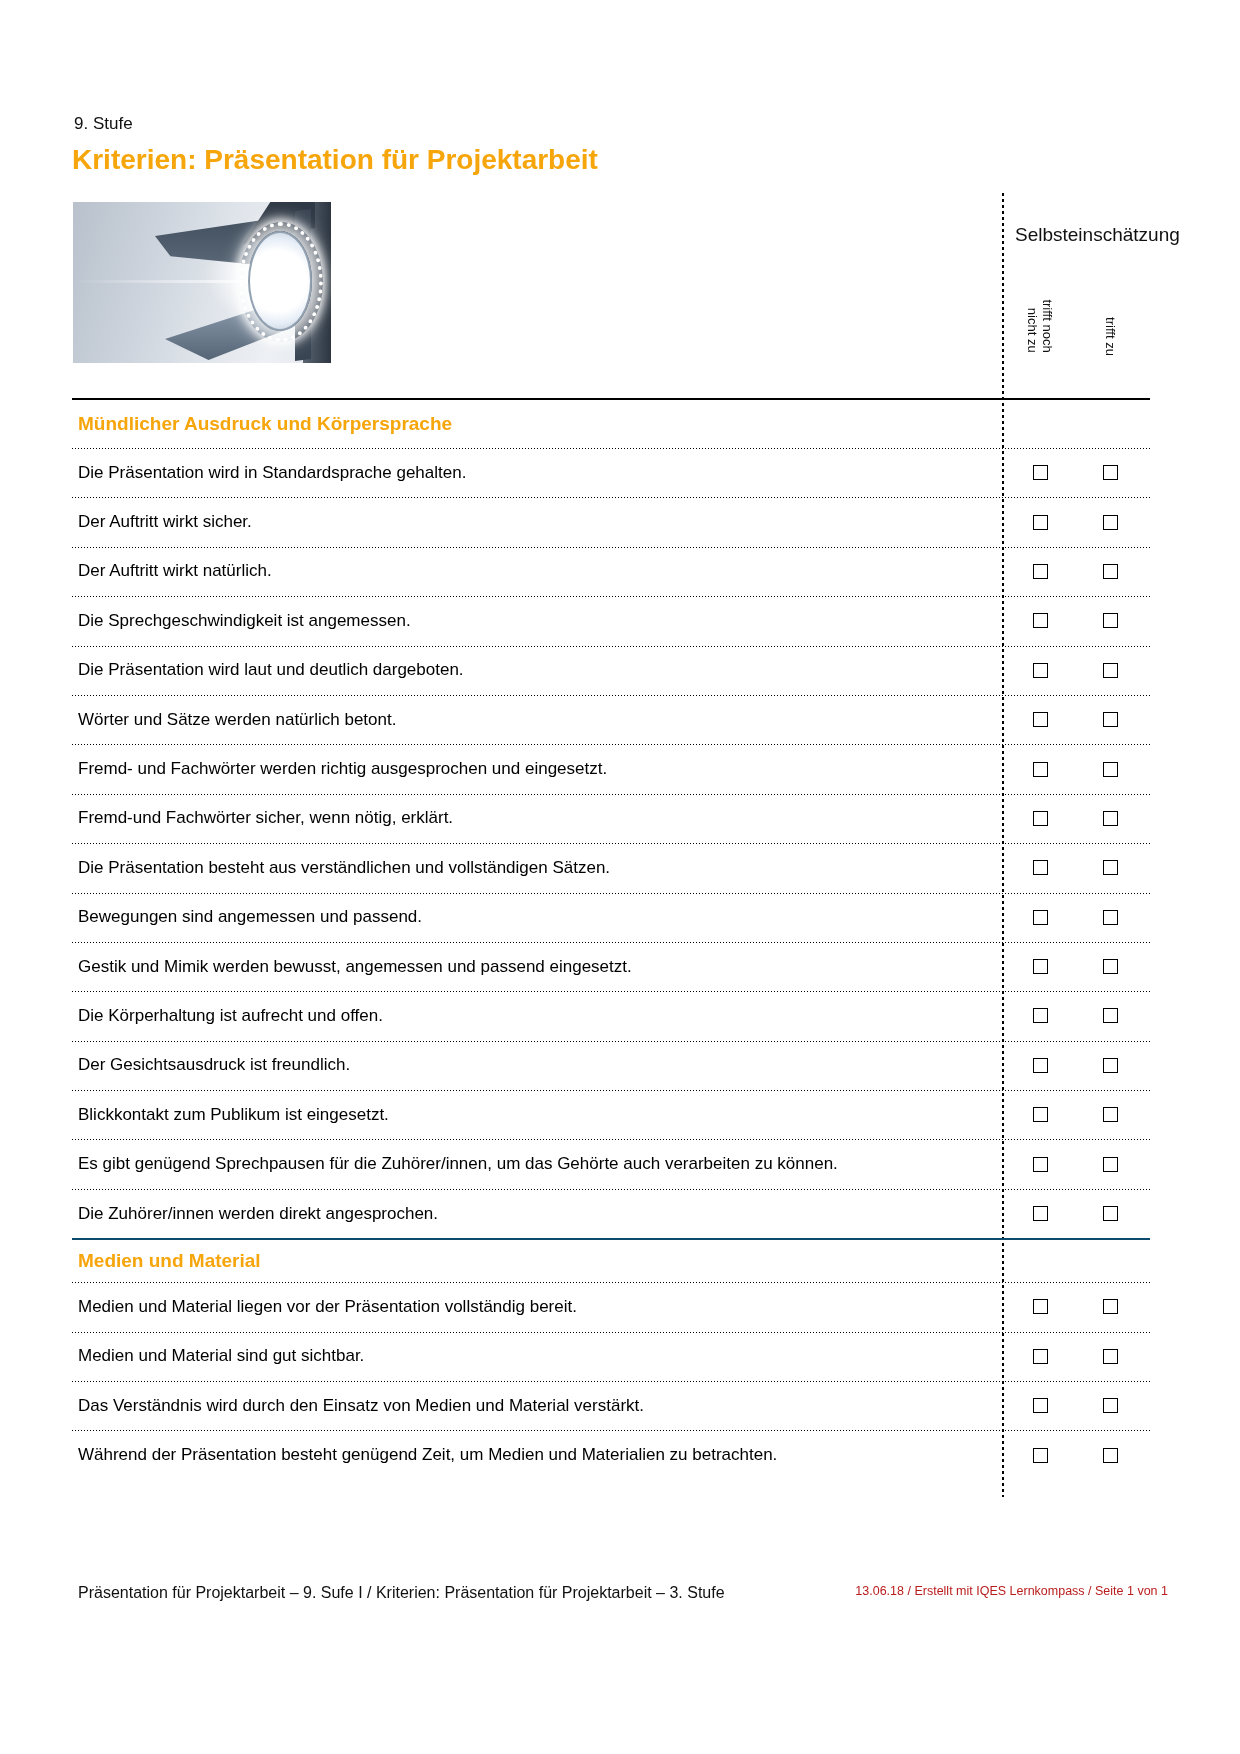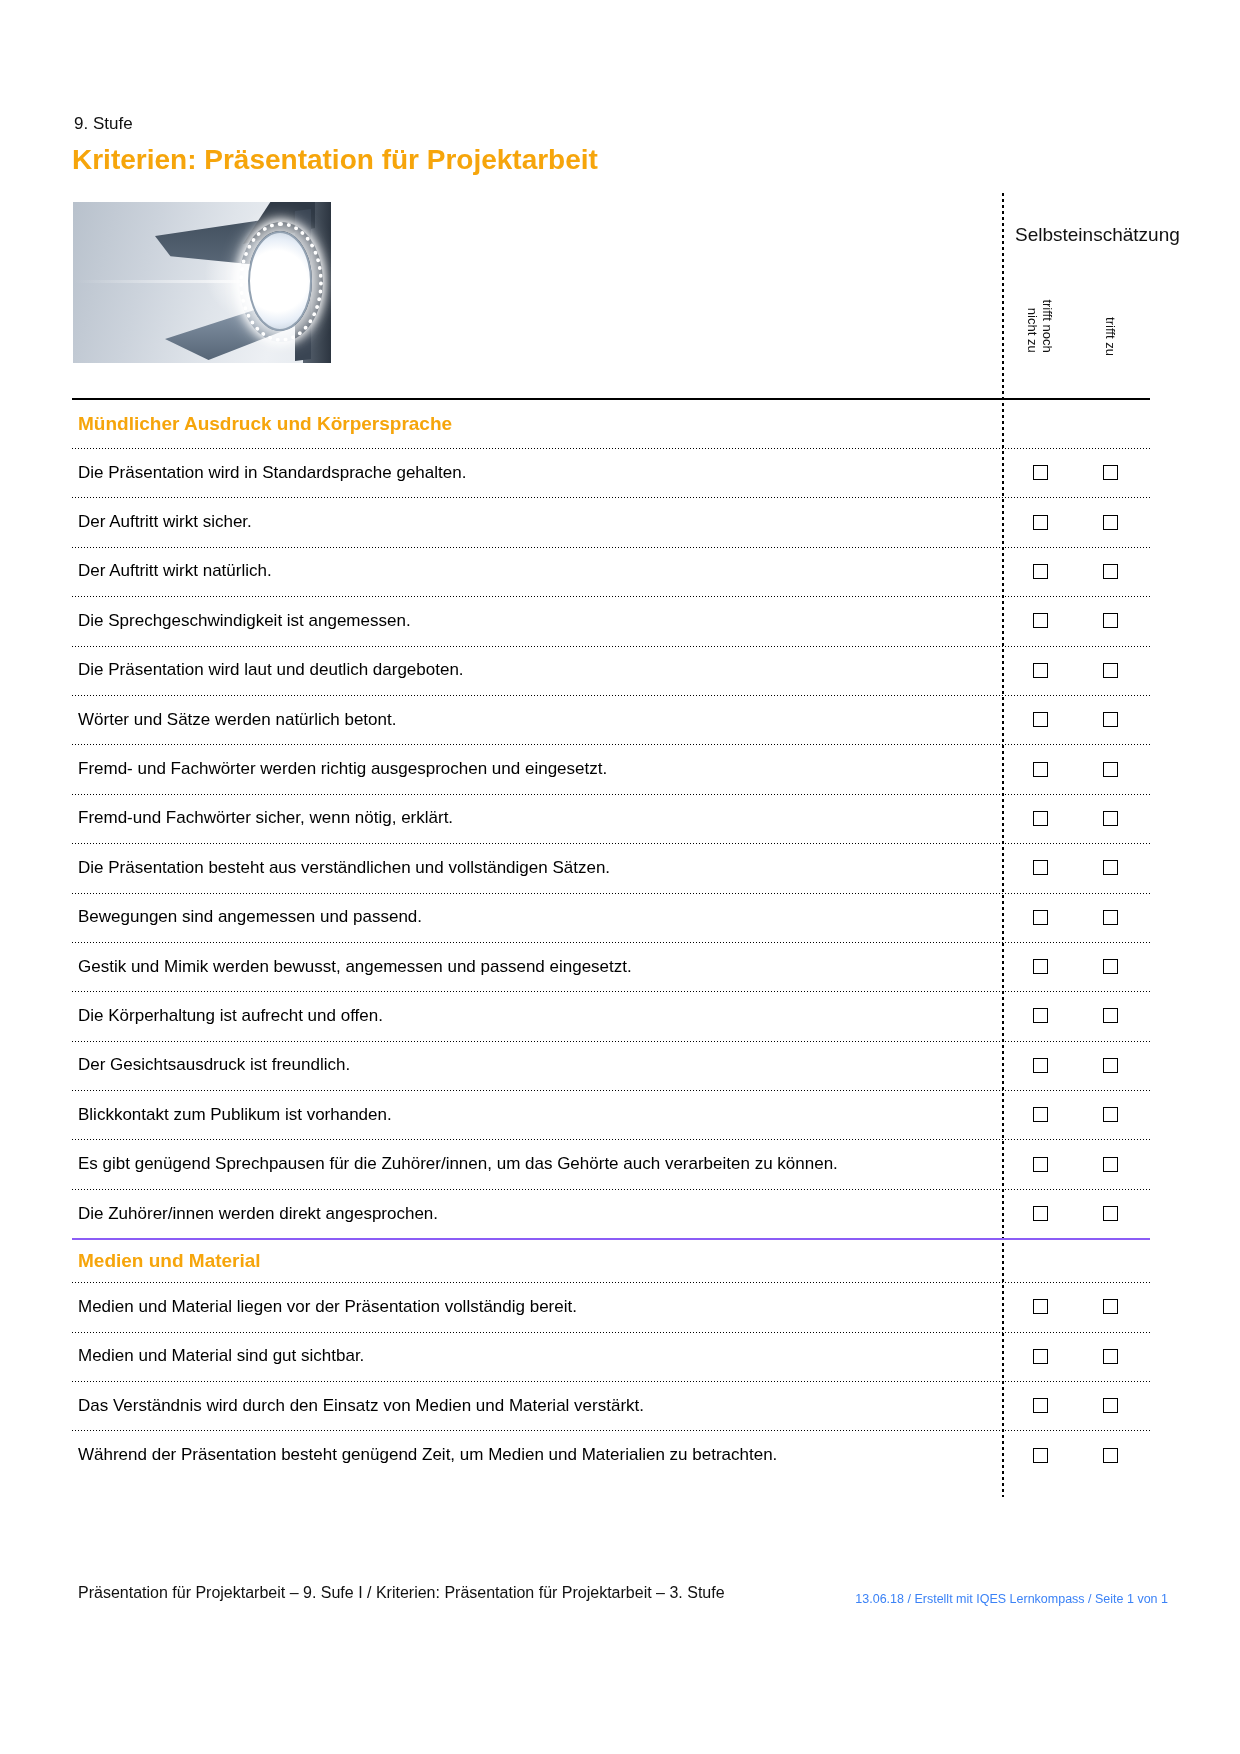--- a/index.html
+++ b/index.html
@@ -104,21 +104,21 @@
   .row{
     position:relative;
     display:flex;align-items:center;
     height:49.4px;
   }
   .row:not(.section-header)::before{
     content:"";position:absolute;left:0;right:0;top:0;height:1px;
     background:repeating-linear-gradient(to right,#000 0 1px,transparent 1px 3px);
   }
   .section-header{height:48px;}
-  .section-header.rest{height:42px;border-top:2px solid #8b5cf6;}
+  .section-header.rest{height:42px;border-top:2px solid #0c4a6e;}
   .cell-text{
     flex:0 0 925px;padding-left:6px;
     font-size:17px;color:#000;
     white-space:nowrap;overflow:visible;
   }
   .section-header .cell-text{
     font-size:19px;font-weight:bold;color:#F6A50B;
   }
   .cell-cb{flex:0 0 74px;display:flex;align-items:center;justify-content:center;}
   .cell-cb.second{flex:0 0 67px;}
@@ -129,21 +129,21 @@
     display:inline-block;
     cursor:pointer;
   }
   
   .footer-left{
     position:absolute;left:78px;top:1584px;
     font-size:16px;color:#111;
   }
   .footer-right{
     position:absolute;right:72px;top:1584px;
-    font-size:12.5px;color:#3b82f6;text-align:right;margin-top:8px;
+    font-size:12.5px;color:#b91c1c;text-align:right;
   }
 </style>
 </head>
 <body>
 
 <div class="page">
 
   <div class="stage">9. Stufe</div>
   <div class="doc-title">Kriterien: Präsentation für Projektarbeit</div>
 
@@ -299,21 +299,21 @@
     <div class="cell-text">Der Gesichtsausdruck ist freundlich.</div>
     <div class="cell-cb first">
       <span class="checkbox" role="checkbox" aria-checked="false"></span>
     </div>
     <div class="cell-cb second">
       <span class="checkbox" role="checkbox" aria-checked="false"></span>
     </div>
   </div>
 
   <div class="row">
-    <div class="cell-text">Blickkontakt zum Publikum ist vorhanden.</div>
+    <div class="cell-text">Blickkontakt zum Publikum ist eingesetzt.</div>
     <div class="cell-cb first">
       <span class="checkbox" role="checkbox" aria-checked="false"></span>
     </div>
     <div class="cell-cb second">
       <span class="checkbox" role="checkbox" aria-checked="false"></span>
     </div>
   </div>
 
   <div class="row">
     <div class="cell-text">Es gibt genügend Sprechpausen für die Zuhörer/innen, um das Gehörte auch verarbeiten zu können.</div>

